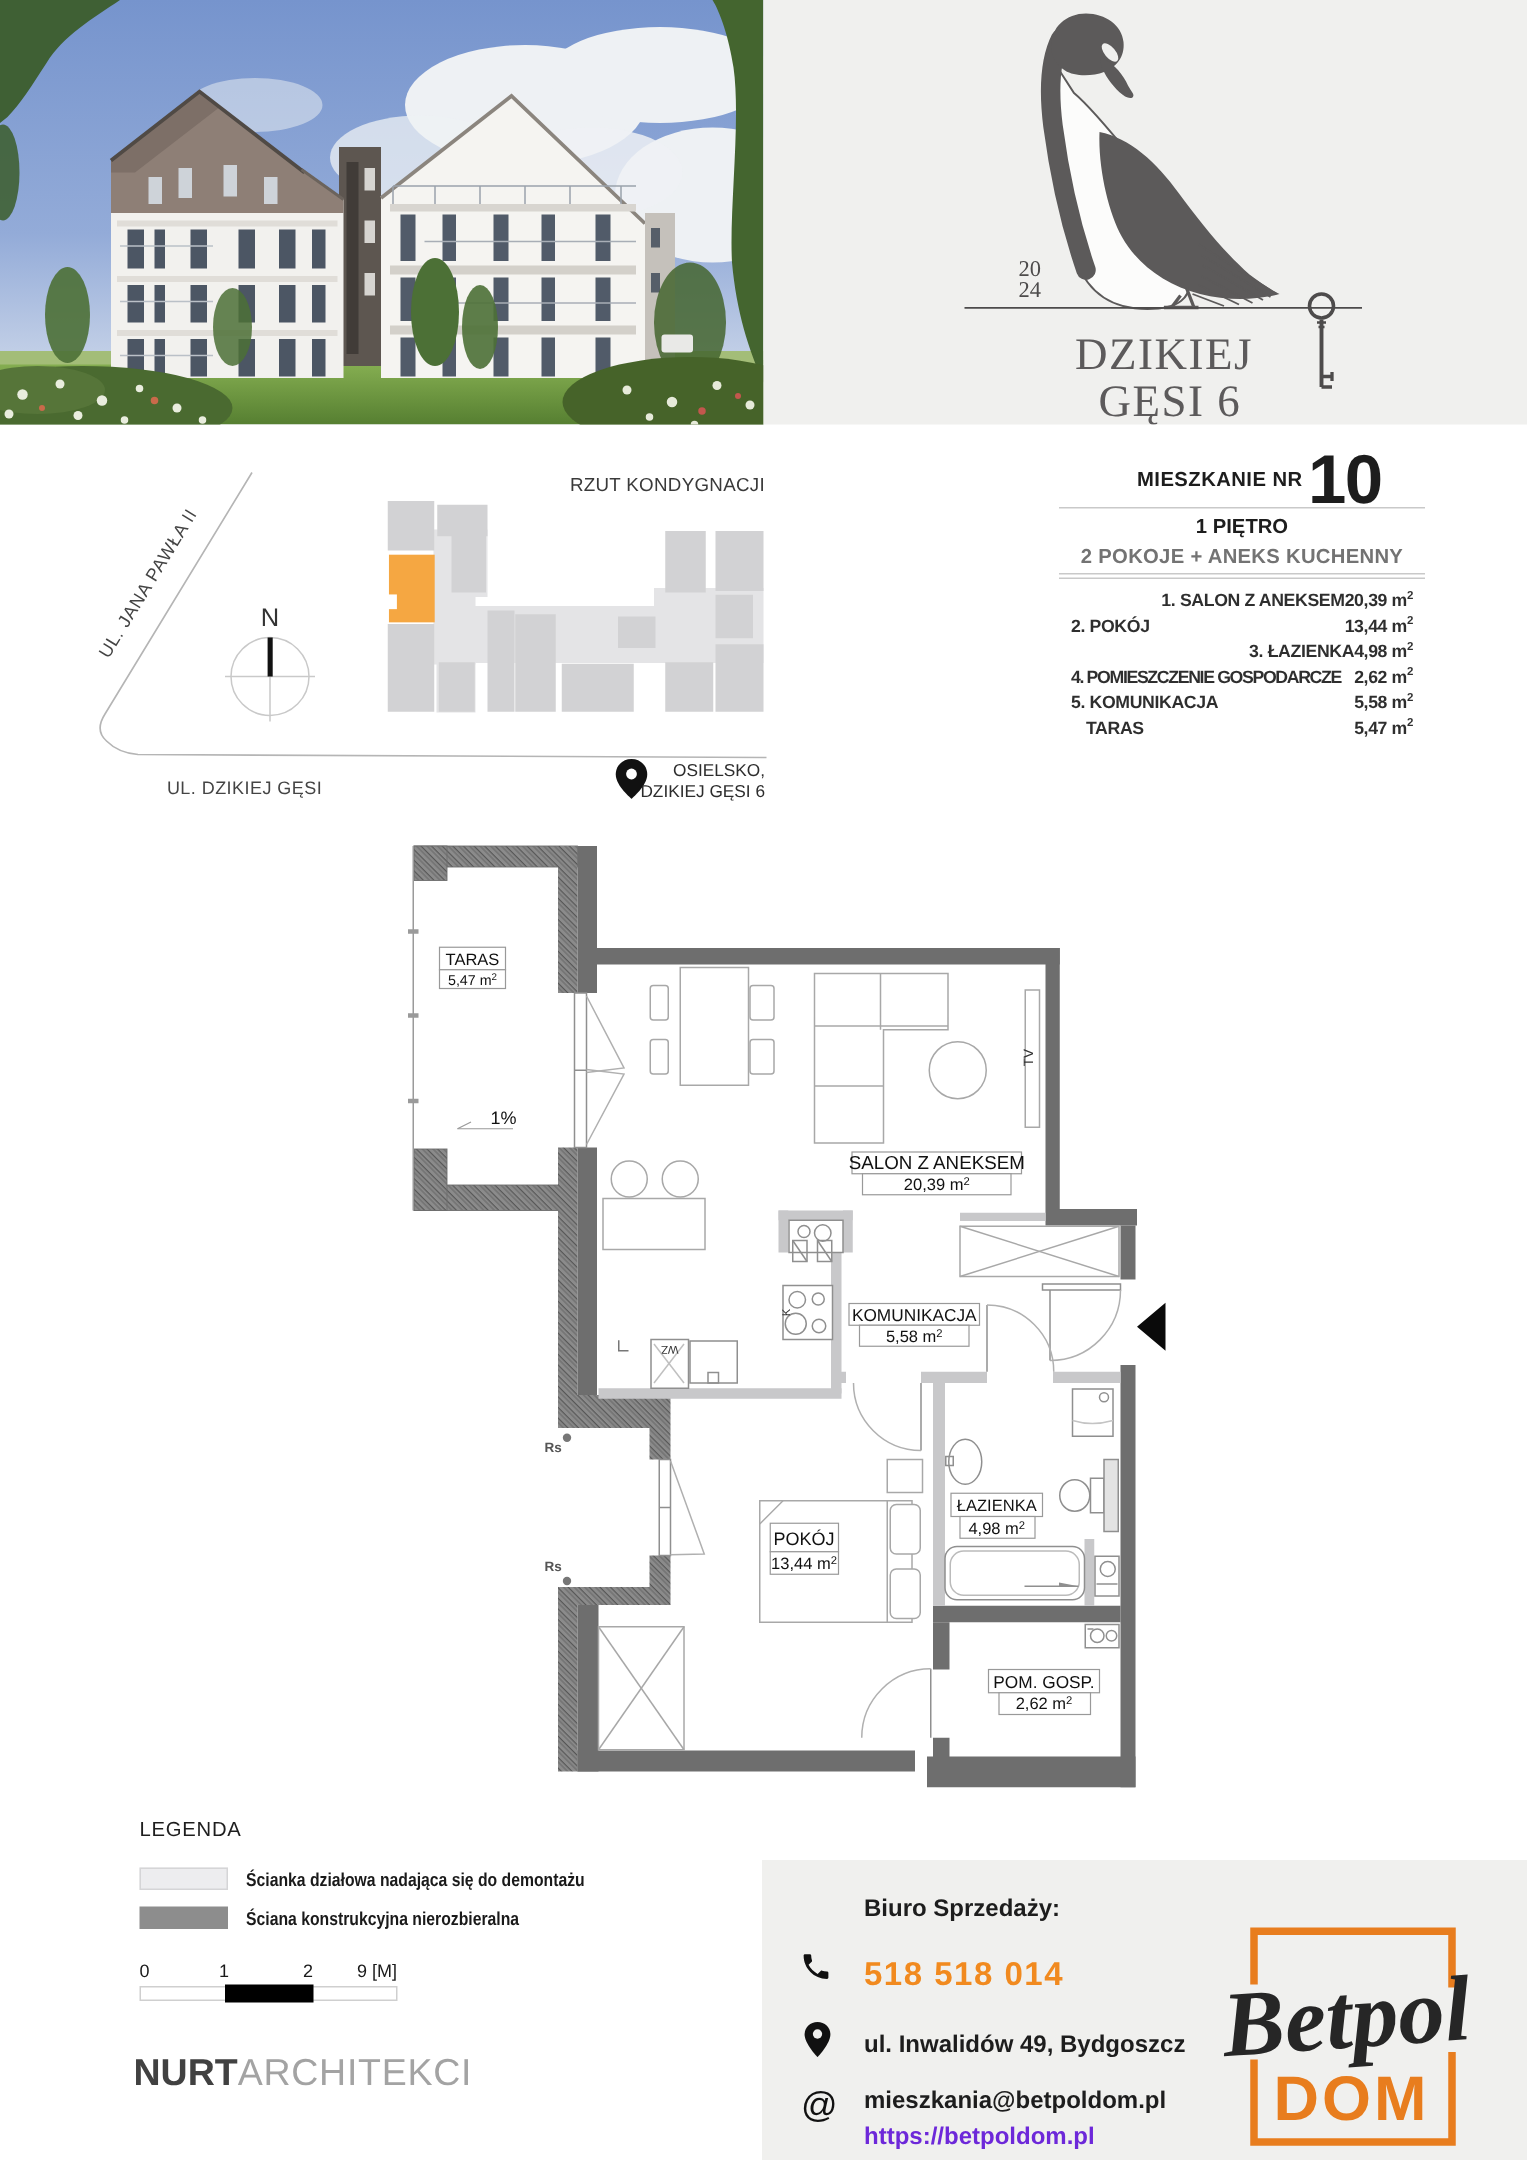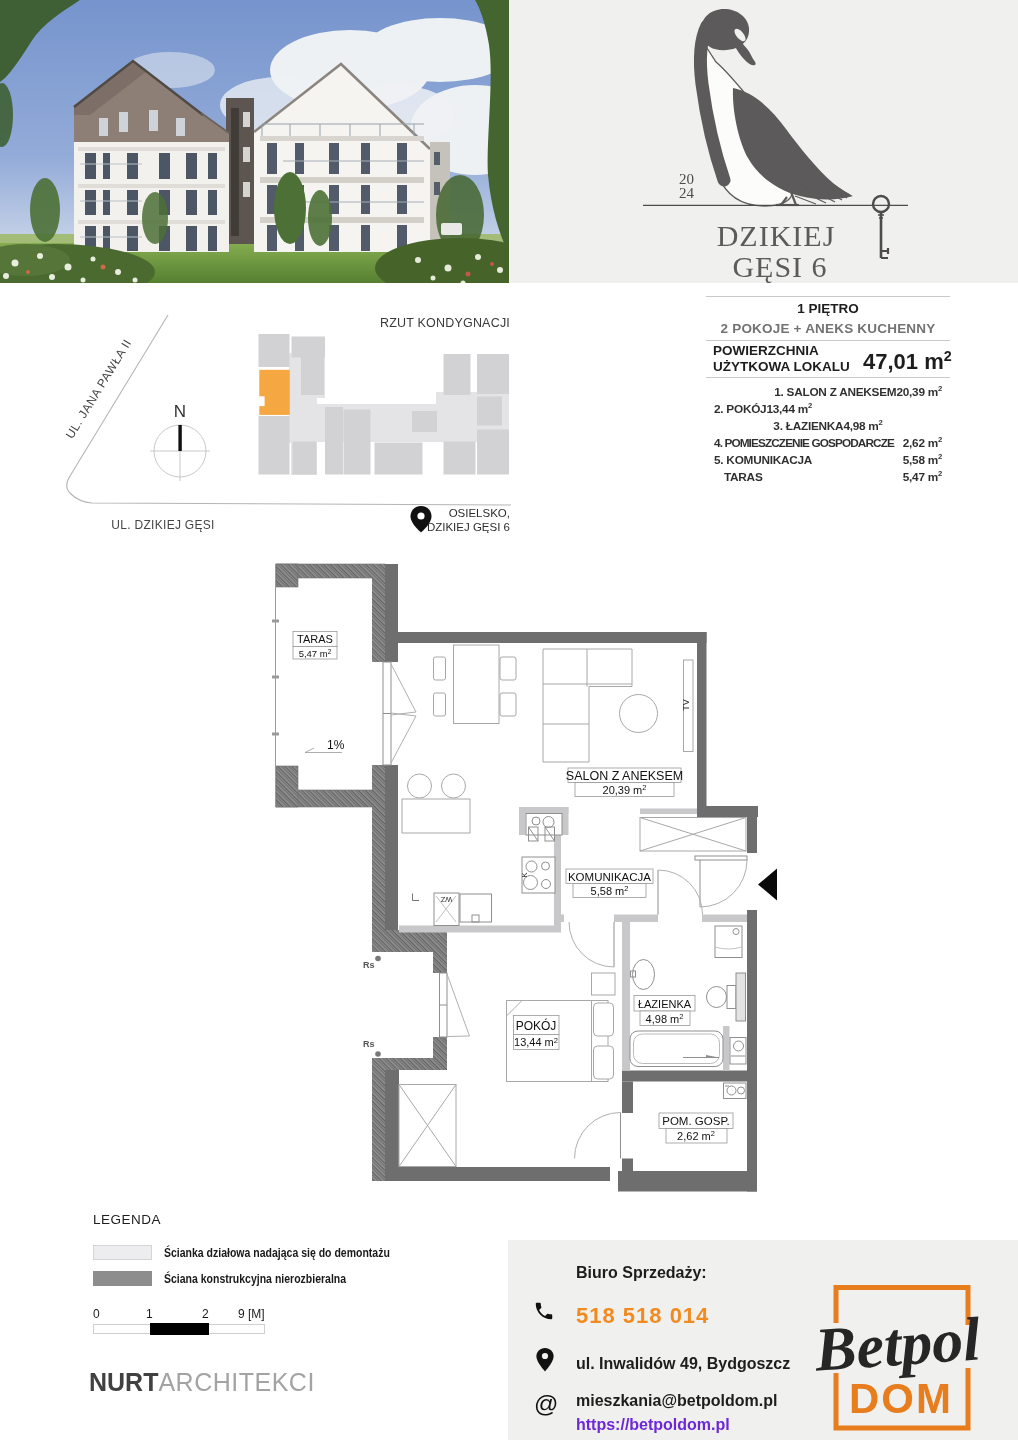--- a/index.html
+++ b/index.html
@@ -279,43 +279,43 @@
 
 <path d="M421,506 c-6.1,0 -10.5,4.6 -10.5,10.3 c0,7.6 10.5,16.2 10.5,16.2 s10.5,-8.6 10.5,-16.2 c0,-5.7 -4.4,-10.3 -10.5,-10.3 z" fill="#111"></path>
 <circle cx="421" cy="516" r="3.6" fill="#fff"></circle>
 
 <text x="510" y="517" font-size="11.5" fill="#222" text-anchor="end" opacity="0.95">OSIELSKO,</text>
 <text x="510" y="531" font-size="11.5" fill="#222" text-anchor="end" opacity="0.95">DZIKIEJ GĘSI 6</text>
 </svg>
 
 <div class="abs" style="left:700px;top:296px;width:256px;">
 
+<div style="position:relative;height:42px;">
+<span style="position:absolute;left:58px;top:16px;font-size:13.5px;font-weight:bold;letter-spacing:0.3px;color:#1d1d1d;">MIESZKANIE NR</span>
+<span style="position:absolute;left:172px;top:-4px;font-size:46px;font-weight:bold;color:#1d1d1d;letter-spacing:-1px;">10</span>
+</div>
 <div style="border-top:1px solid #c9c9c9;margin:0 6px 0 6px;"></div>
 
 <div style="text-align:center;font-size:13.5px;font-weight:bold;color:#1d1d1d;padding-top:4px;">1 PIĘTRO</div>
 
 <div style="text-align:center;font-size:13.5px;font-weight:bold;color:#737373;padding-top:5px;letter-spacing:0.2px;">2 POKOJE + ANEKS KUCHENNY</div>
 <div style="border-top:1px solid #c9c9c9;margin:4px 6px 0 6px;"></div>
 
-<div style="position:relative;height:34px;">
-<span style="position:absolute;left:13px;top:2px;font-size:13.5px;font-weight:bold;line-height:15.5px;color:#1d1d1d;">POWIERZCHNIA<br>UŻYTKOWA LOKALU</span>
-<span style="position:absolute;left:163px;top:8px;font-size:22px;font-weight:bold;color:#1d1d1d;white-space:nowrap;">47,01 m<sup>2</sup></span>
-</div>
 <div style="border-top:1px solid #c9c9c9;margin:2px 6px 0 6px;"></div>
 
 <div style="margin:7px 14px 0 14px;font-size:11.8px;font-weight:bold;color:#1d1d1d;opacity:0.92;letter-spacing:-0.25px;white-space:nowrap;">
 <div style="display:flex;justify-content:flex-end;margin-bottom:3px;">
         <span>1. SALON Z ANEKSEM</span>
         <span>20,39 m<sup>2</sup></span>
       </div>
-<div style="display:flex;margin-bottom:3px;">
+<div style="display:flex;justify-content:space-between;margin-bottom:3px;">
         <span>2. POKÓJ</span>
         <span>13,44 m<sup>2</sup></span>
       </div>
-<div style="display:flex;justify-content:center;margin-bottom:3px;">
+<div style="display:flex;justify-content:flex-end;margin-bottom:3px;">
         <span>3. ŁAZIENKA</span>
         <span>4,98 m<sup>2</sup></span>
       </div>
 <div style="display:flex;justify-content:space-between;margin-bottom:3px;">
         <span style="letter-spacing:-0.9px;">4. POMIESZCZENIE GOSPODARCZE</span>
         <span>2,62 m<sup>2</sup></span>
       </div>
 <div style="display:flex;justify-content:space-between;margin-bottom:3px;">
         <span>5. KOMUNIKACJA</span>
         <span>5,58 m<sup>2</sup></span>

